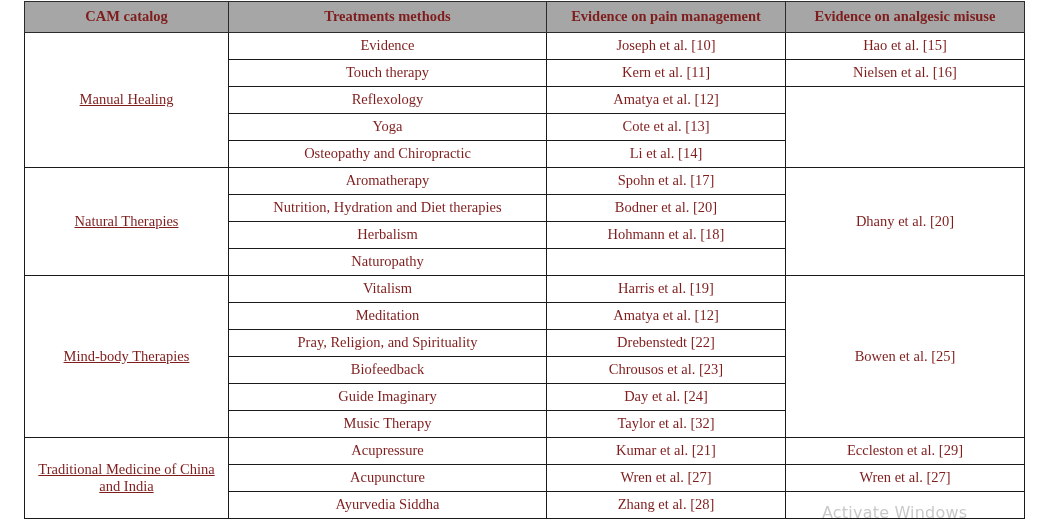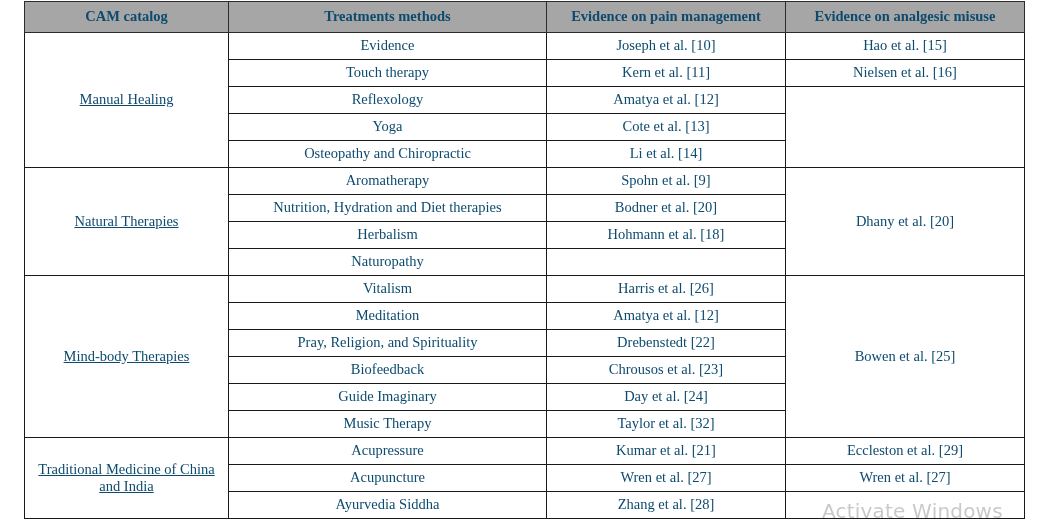--- a/index.html
+++ b/index.html
@@ -32,21 +32,21 @@
   table.cam-table col.c1 { width: 204px; }
   table.cam-table col.c2 { width: 318px; }
   table.cam-table col.c3 { width: 239px; }
   table.cam-table col.c4 { width: 239px; }
 
   table.cam-table th,
   table.cam-table td {
     border: 1px solid #1a1a1a;
     text-align: center;
     vertical-align: middle;
-    color: #0c4a6e;
+    color: #7f1d1d;
     font-size: 14.5px;
     line-height: 1.18;
     padding: 0 4px;
     height: 27px;
     box-sizing: border-box;
     background: #ffffff;
   }
 
   table.cam-table thead th {
     background: #a6a6a6;
@@ -66,21 +66,21 @@
     position: absolute;
     right: 4px;
     bottom: 2px;
     width: 230px;
     text-align: left;
     pointer-events: none;
     user-select: none;
   }
   #activate-watermark .wm-title {
     font-family: "DejaVu Sans", "Liberation Sans", sans-serif;
-    font-size: 20px;
+    font-size: 16px;
     color: #c9c9c9;
     letter-spacing: 0.2px;
     white-space: nowrap;
     line-height: 1;
   }
   #activate-watermark .wm-sub {
     font-family: "DejaVu Sans", "Liberation Sans", sans-serif;
     font-size: 12px;
     color: #d2d2d2;
     white-space: nowrap;
@@ -128,39 +128,39 @@
           <td>Yoga</td>
           <td>Cote et al. [13]</td>
         </tr>
         <tr>
           <td>Osteopathy and Chiropractic</td>
           <td>Li et al. [14]</td>
         </tr>
         <tr>
           <td class="catalog-cell" rowspan="4">Natural Therapies</td>
           <td>Aromatherapy</td>
-          <td>Spohn et al. [9]</td>
+          <td>Spohn et al. [17]</td>
           <td rowspan="4">Dhany et al. [20]</td>
         </tr>
         <tr>
           <td>Nutrition, Hydration and Diet therapies</td>
           <td>Bodner et al. [20]</td>
         </tr>
         <tr>
           <td>Herbalism</td>
           <td>Hohmann et al. [18]</td>
         </tr>
         <tr>
           <td>Naturopathy</td>
           <td></td>
         </tr>
         <tr>
           <td class="catalog-cell" rowspan="6">Mind-body Therapies</td>
           <td>Vitalism</td>
-          <td>Harris et al. [26]</td>
+          <td>Harris et al. [19]</td>
           <td rowspan="6">Bowen et al. [25]</td>
         </tr>
         <tr>
           <td>Meditation</td>
           <td>Amatya et al. [12]</td>
         </tr>
         <tr>
           <td>Pray, Religion, and Spirituality</td>
           <td>Drebenstedt [22]</td>
         </tr>

